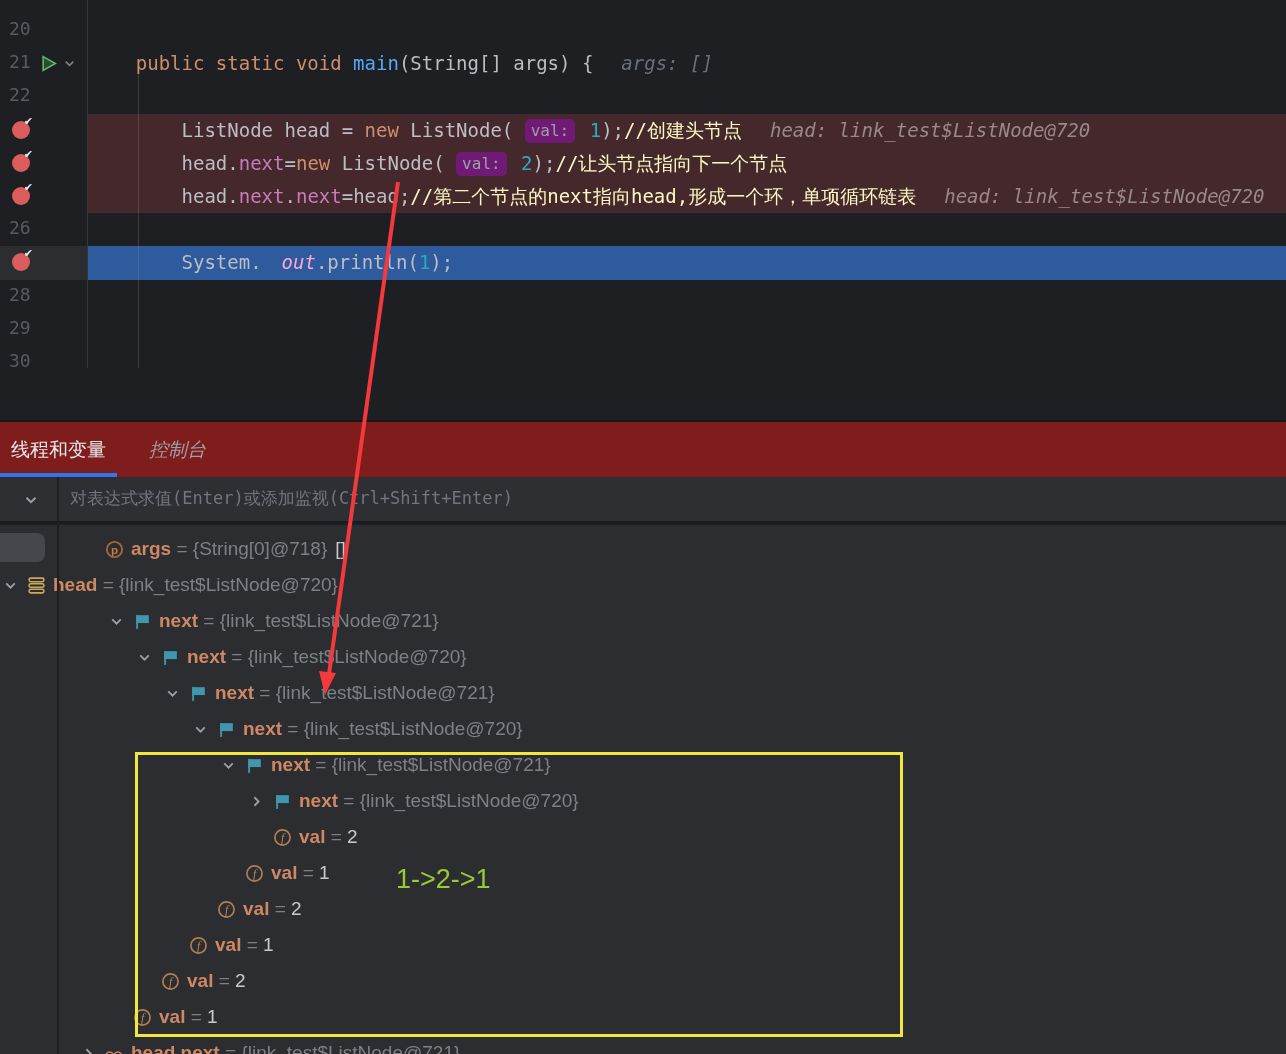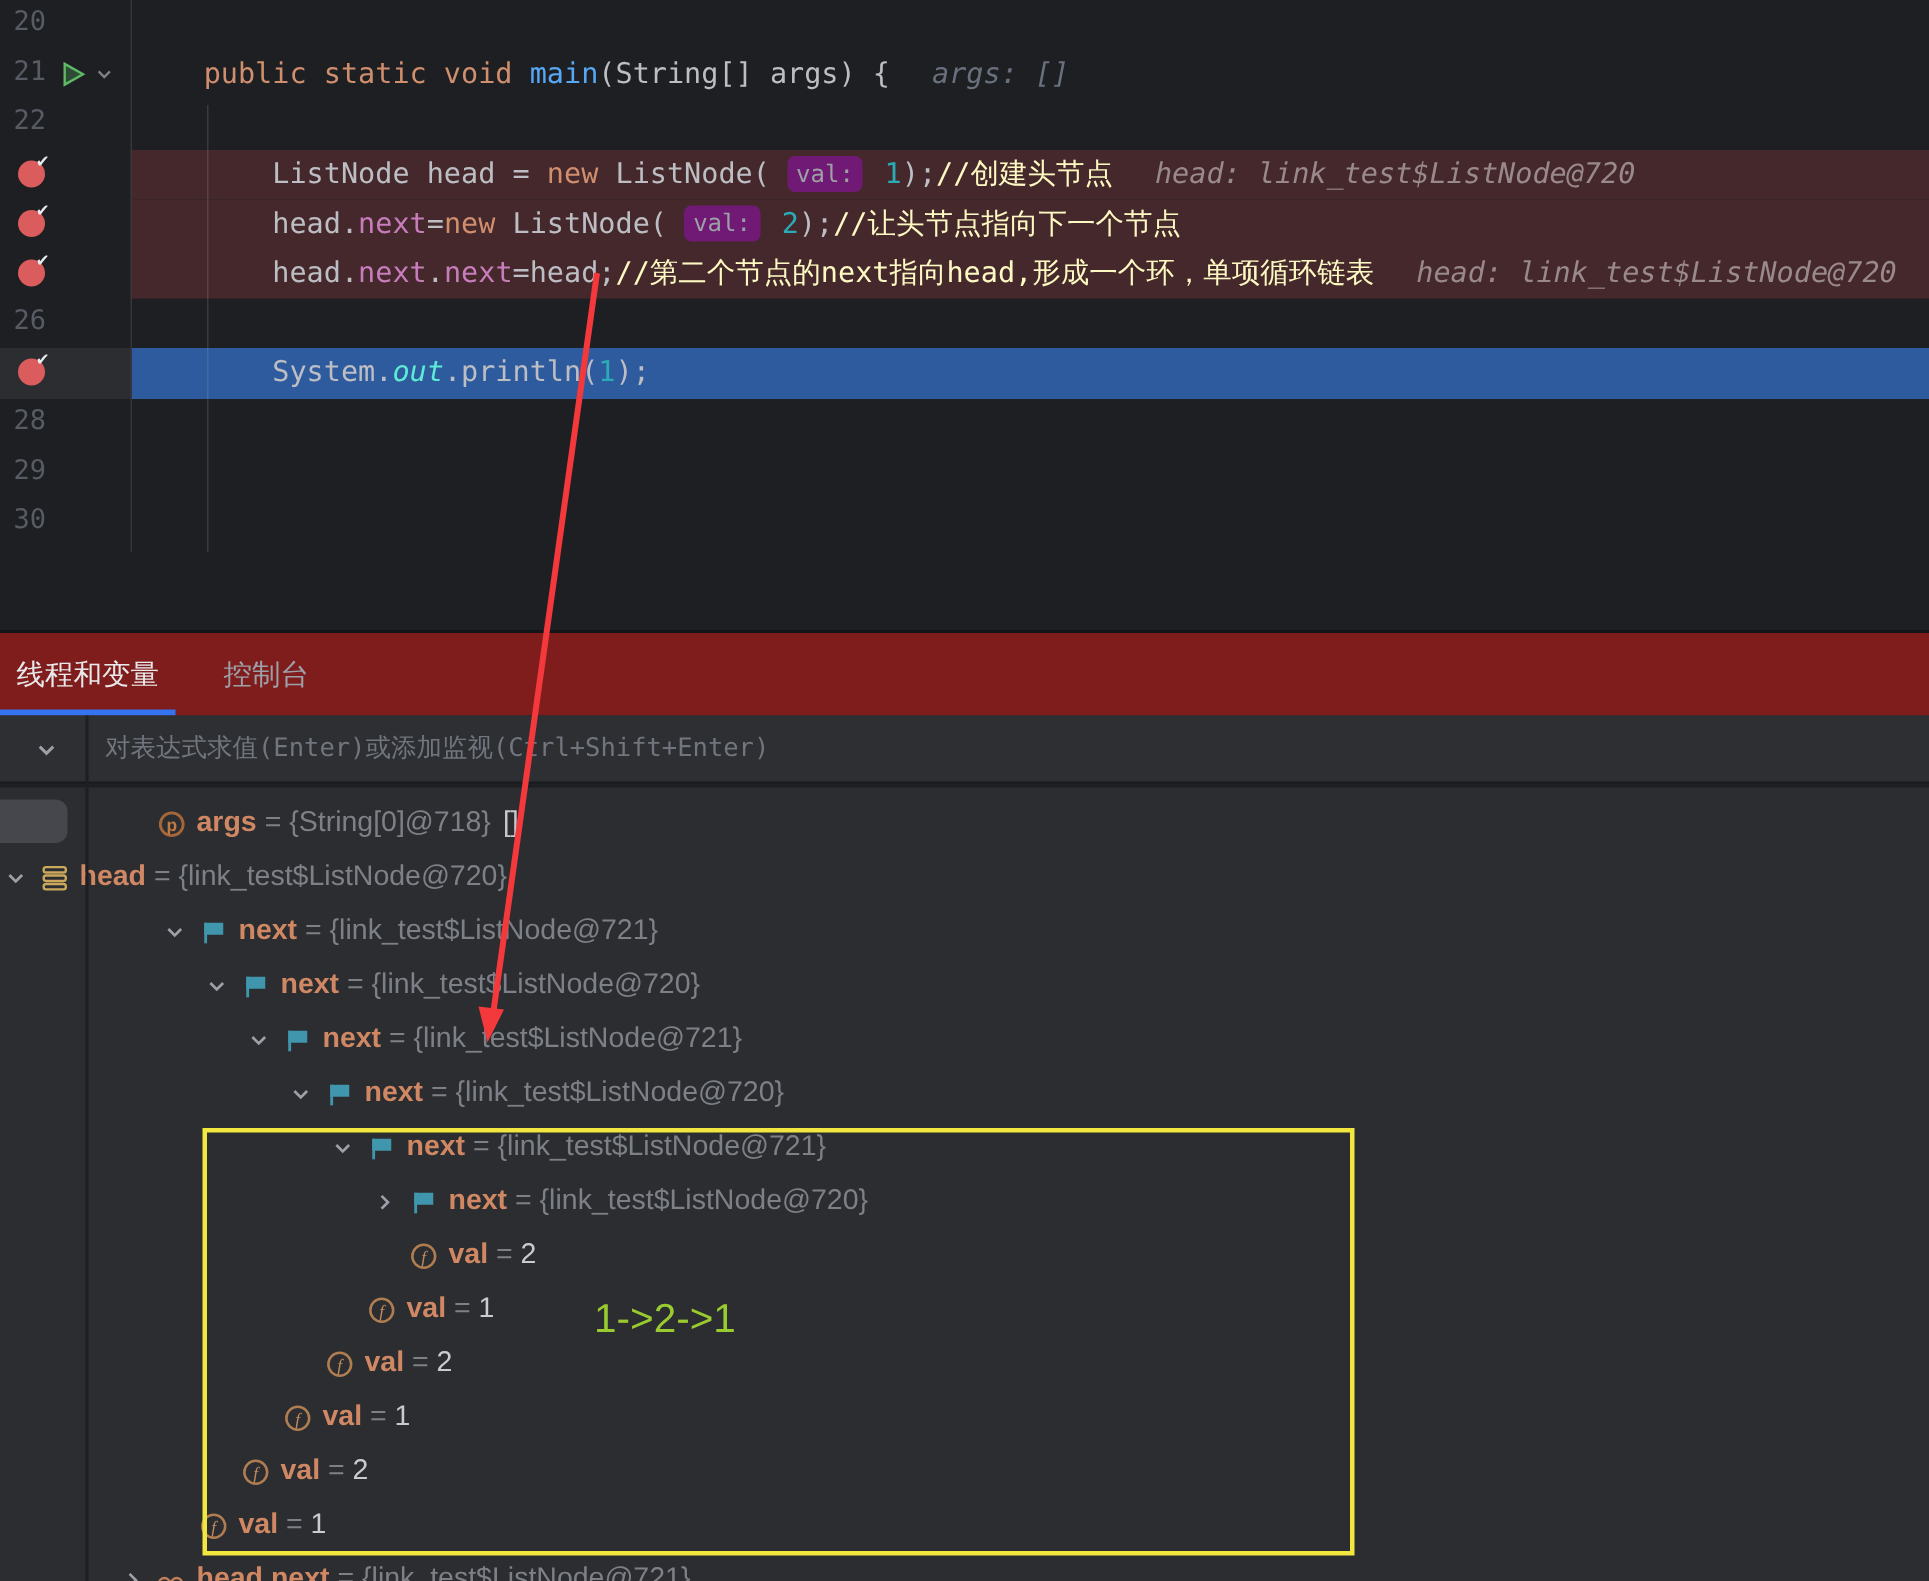--- a/index.html
+++ b/index.html
@@ -23,38 +23,38 @@
     flex:1; white-space:pre; overflow:hidden;
     font:19px "DejaVu Sans Mono", monospace; line-height:33.2px; padding-left:3px;
     color:#bcbec4;
   }
   .bp-line { background:#45282b; }
   .cur-line { background:#2e5a9e; }
   .sg-pl  { color:#bcbec4; }
   .sg-kw  { color:#cf8e6d; }
   .sg-fn  { color:#56a8f5; }
   .sg-fld { color:#c77dbb; }
-  .sg-fldi{ color:#5eead4; font-style:italic; }
+  .sg-fldi{ color:#f9a8d4; font-style:italic;margin-left:20px; }
   .sg-num { color:#2aacb8; }
   .sg-cm  { color:#fef9c3; }
   .sg-chip{
     display:inline-block; background:#701a75; color:#9da0a6; border-radius:5px;
     padding:0 6px; font-size:16px; line-height:24px; vertical-align:1px; margin-right:3px;
   }
   .hint { font-style:italic; color:#68707c; margin-left:28px;margin-top:24px; }
   .bp-line .hint { color:#99898c; }
   #indent-guide { position:absolute; left:138px; top:70px; width:1px; height:298px; background:rgba(160,160,160,0.22); z-index:2; }
   
   #tabbar { position:absolute; left:0; top:420px; width:1286px; height:57px;
     background:#7f1d1d; border-top:2px solid #141517; display:flex; align-items:center; }
   .tab { position:relative; height:100%; display:flex; align-items:center; padding:0 11px;
     font-size:19px; color:#9da0a8; cursor:default; }
   .tab-active { color:#e8e9eb; }
   .tab-active::after { content:""; position:absolute; left:0; right:0; bottom:0; height:4px; background:#3574f0; }
-  .tab + .tab { margin-left:21px; }
+  .tab + .tab { margin-left:21px;font-style:italic; }
   #evalrow { position:absolute; left:0; top:477px; width:1286px; height:46px;
     background:#2d2f33; border-bottom:2px solid #1a1b1e; }
   #eval-chevron { position:absolute; left:22px; top:14px; }
   #eval-ph { position:absolute; left:70px; top:10px; font:17px "DejaVu Sans Mono", monospace; color:#71757e; }
   #treearea { position:absolute; left:0; top:525px; width:1286px; height:529px; background:#2b2d30; overflow:hidden; }
   #vsep { position:absolute; left:57px; top:477px; width:2px; height:577px; background:#1e1f22; z-index:4; }
   #frame-item { position:absolute; left:-10px; top:533px; width:55px; height:29px; border-radius:8px; background:#45474c; z-index:5; }
   .tree-row { position:absolute; left:0; width:1286px; height:36px; display:flex; align-items:center; }
   .tr-slot { flex:0 0 20px; margin-right:6px; display:flex; align-items:center; justify-content:center; }
   .tr-icon { flex:0 0 20px; margin-right:7px; display:flex; align-items:center; justify-content:center; }
@@ -70,21 +70,21 @@
   #arrow-svg { position:absolute; left:0; top:0; z-index:50; pointer-events:none; }
 </style>
 </head>
 <body>
 
 <div id="app">
 
   <div id="editor">
     <div class="gutter-sep"></div>
     <div id="indent-guide"></div>
-    <div id="editor-lines" style="padding-top: 0;">
+    <div id="editor-lines" style="padding-top: 14px;">
         <div class="code-row">
           <div class="gutter">
             <span class="lnum">20</span>
           </div>
           <div class="code-cell"></div>
         </div>
         <div class="code-row">
           <div class="gutter">
             <span class="lnum">21</span>
             <span class="run-wrap">

